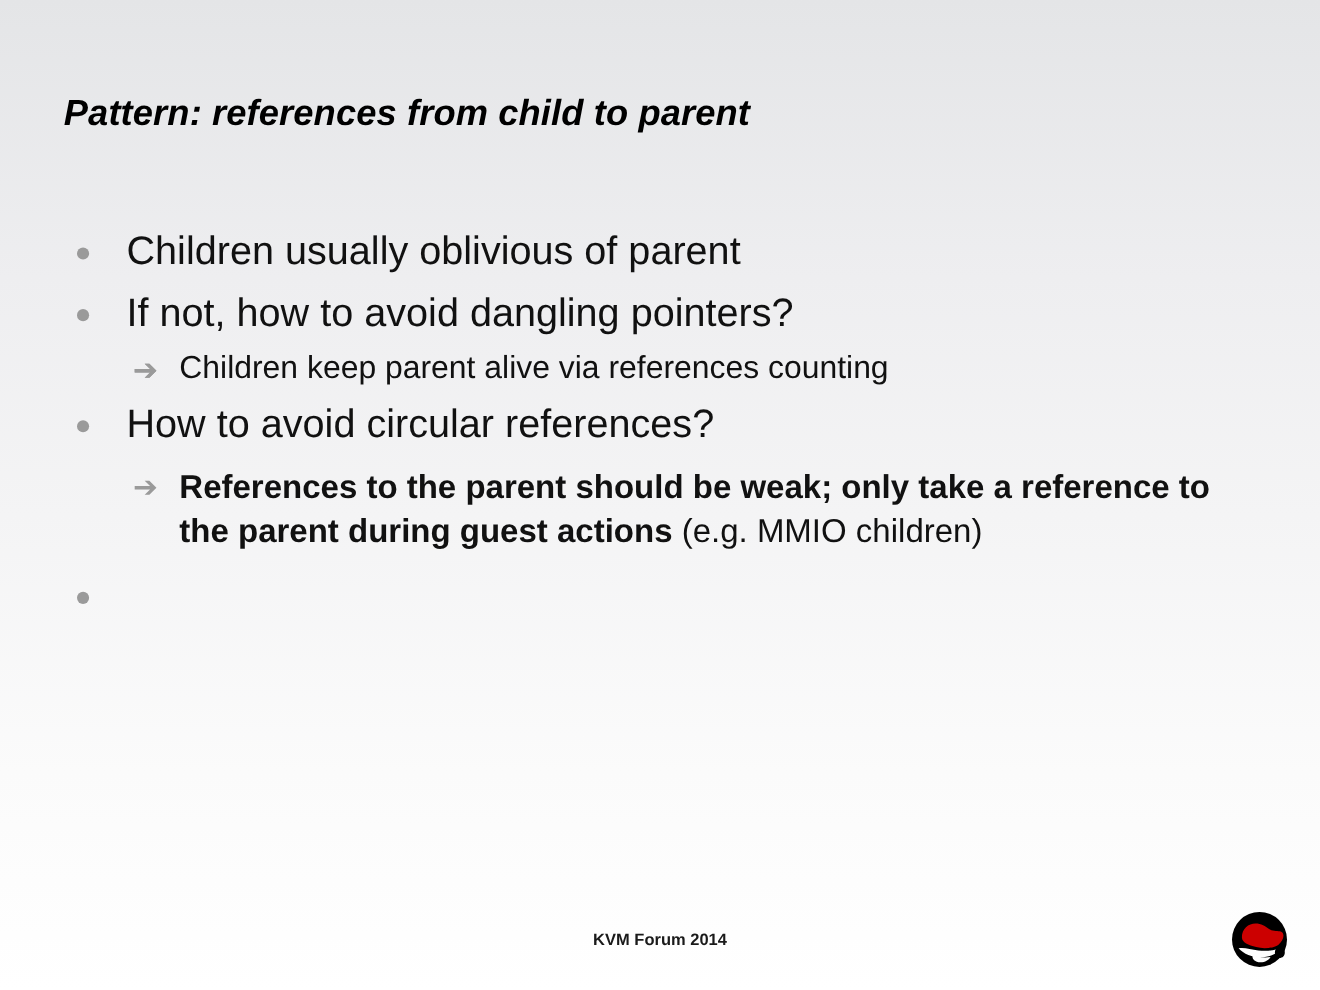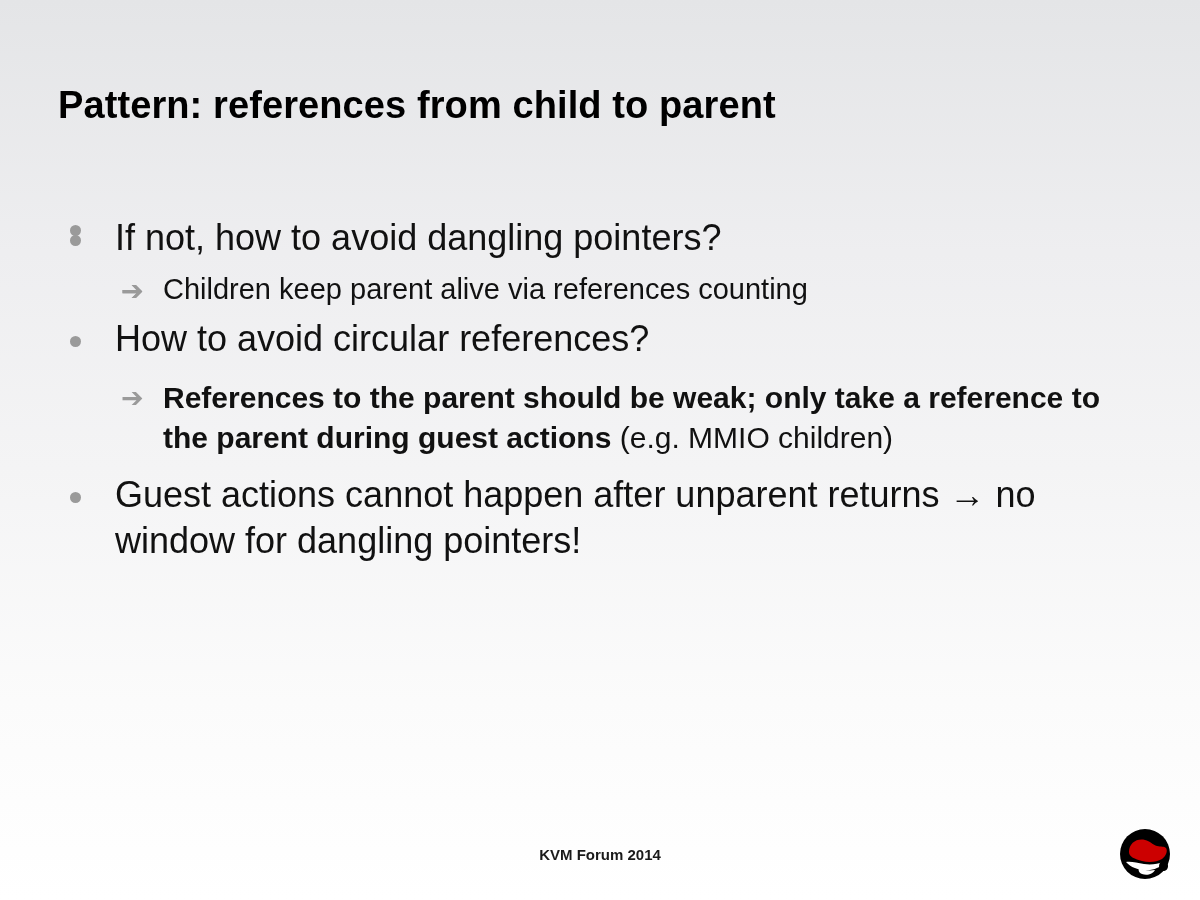--- a/index.html
+++ b/index.html
@@ -22,25 +22,26 @@
     background: linear-gradient(to bottom, #e4e5e7 0%, #eeeef0 28%, #f4f4f5 52%, #fbfbfb 78%, #ffffff 100%);
     overflow: hidden;
   }
 
   
   .slide-title {
     position: absolute;
     left: 58px;
     top: 84px;
     width: 1080px;
-    font-size: 38px;
+    font-size: 33px;
     font-weight: bold;
     color: #000000;
     letter-spacing: 0.1px;
     line-height: 1.15;
+    font-style: italic;
   }
 
   
   .body-block {
     position: absolute;
     left: 58px;
     top: 205px;
     width: 1090px;
   }
 
@@ -121,20 +122,21 @@
 <body>
 
 <div class="slide">
 
   <div class="slide-title">Pattern: references from child to parent</div>
 
   <div class="body-block">
 
     <div class="bullet-l1">
       <span class="dot"></span>
+      <span>Children usually oblivious of parent</span>
     </div>
 
     <div class="bullet-l1 gap-small">
       <span class="dot"></span>
       <span>If not, how to avoid dangling pointers?</span>
     </div>
 
     <div class="bullet-l2">
       <span class="arrow">➔</span>
     </div>
@@ -149,21 +151,20 @@
       <span>How to avoid circular references?</span>
     </div>
 
     <div class="bullet-l2 strong">
       <span class="arrow">➔</span>
       <span>References to the parent should be weak; only take a reference to the parent during guest actions</span><span class="normal"> (e.g. MMIO children)</span>
     </div>
 
     <div class="bullet-l1 gap-above">
       <span class="dot"></span>
-      <span>Guest actions cannot happen after unparent returns → no window for dangling pointers!</span>
     </div>
 
   </div>
 
   <div class="footer-text">KVM Forum 2014</div>
 
   <div class="logo">
     <svg viewBox="0 0 62 60" width="62" height="60" xmlns="http://www.w3.org/2000/svg">
       <circle cx="28" cy="26" r="25" fill="#000000"></circle>
       <path d="M12 24 C12 15, 20 10, 28 12 C33 13, 36 17, 40 18 C44 19, 47 18, 49 20

